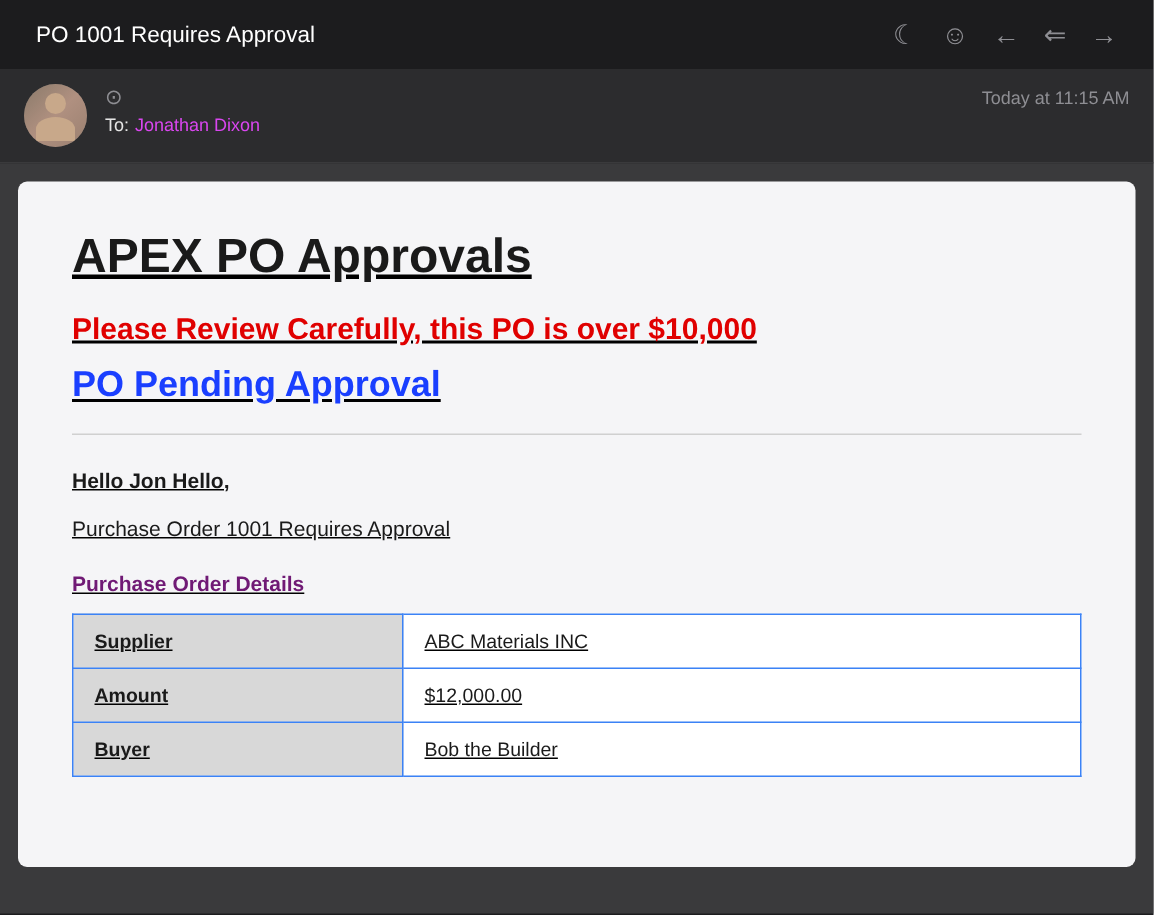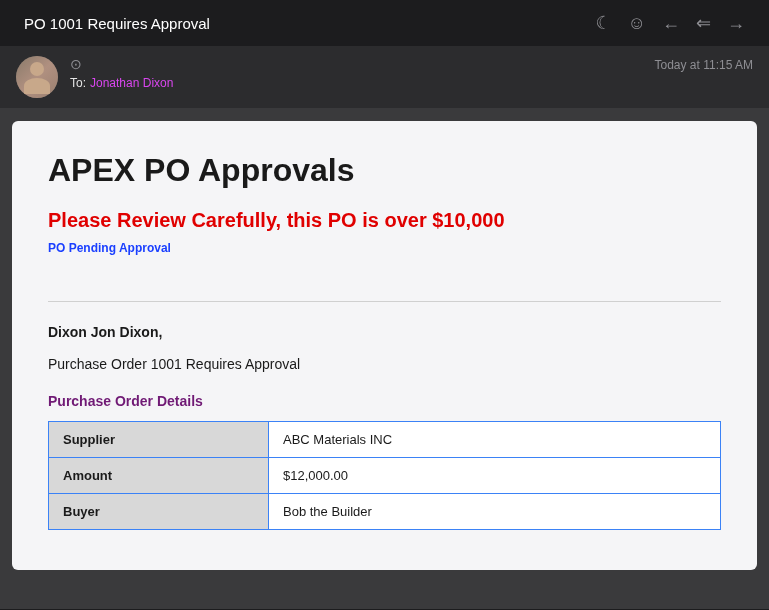--- a/index.html
+++ b/index.html
@@ -140,41 +140,42 @@
     }
     .email-content {
       background: #f5f5f7;
       border-radius: 6px;
       padding: 0;
       overflow: hidden;
     }
 
     
     .email-inner {
-      padding: 30px 36px 40px 36px;
+      padding: 30px 36px 60px 36px;
+      text-decoration: underline;
     }
     .email-heading {
       font-size: 32px;
       font-weight: 700;
       color: #1a1a1a;
       margin-bottom: 18px;
       line-height: 1.2;
     }
     .email-warning {
       font-size: 20px;
       font-weight: 700;
       color: #e00000;
       margin-bottom: 8px;
       line-height: 1.3;
     }
     .email-subheading {
-      font-size: 12px;
+      font-size: 24px;
       font-weight: 700;
       color: #1a3fff;
-      margin-bottom: 44px;
+      margin-bottom: 16px;
       line-height: 1.3;
     }
     .divider {
       border: none;
       border-top: 1px solid #d0d0d0;
       margin-bottom: 22px;
     }
     .greeting {
       font-size: 14px;
       font-weight: 700;
@@ -253,21 +254,21 @@
     <div class="email-inner">
 
       <h1 class="email-heading">APEX PO Approvals</h1>
 
       <p class="email-warning">Please Review Carefully, this PO is over $10,000</p>
 
       <p class="email-subheading">PO Pending Approval</p>
 
       <hr class="divider">
 
-      <p class="greeting">Dixon Jon Dixon,</p>
+      <p class="greeting">Hello Jon Hello,</p>
 
       <p class="body-text">Purchase Order 1001 Requires Approval</p>
 
       <p class="section-title">Purchase Order Details</p>
 
       <table class="po-table">
         <tbody id="po-table-body">
         <tr>
               <td class="label-cell">Supplier</td>
               <td class="value-cell">ABC Materials INC</td>

